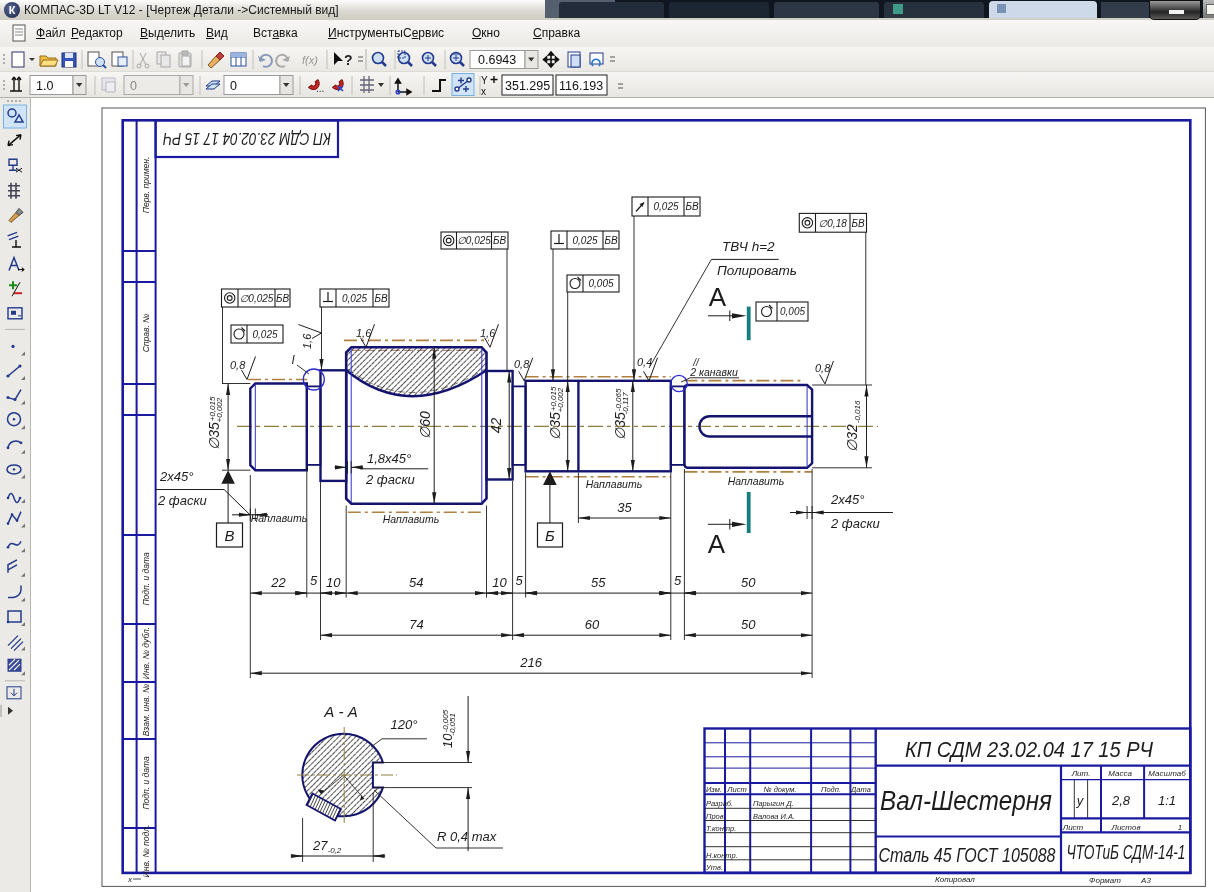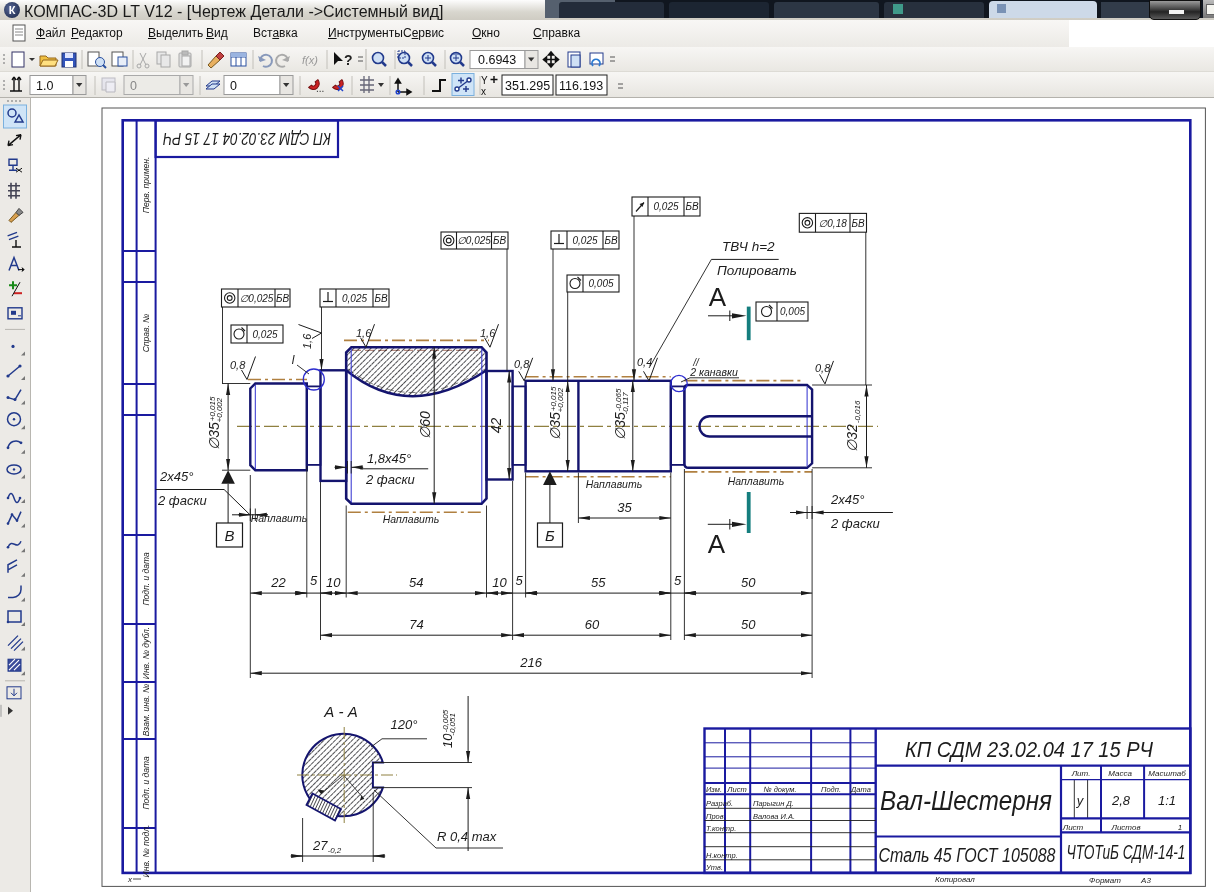--- a/index.html
+++ b/index.html
@@ -1,24 +1,24 @@
 <!DOCTYPE html>
 <html><head><meta charset="utf-8"><style>
   html,body{margin:0;padding:0;}
   body{width:1214px;height:892px;position:relative;overflow:hidden;
        font-family:"Liberation Sans", sans-serif;background:#fff;}
   .abs{position:absolute;}
   #titlebar{left:0;top:0;width:1214px;height:20px;
     background:linear-gradient(#fdfdfd,#d8d6ce 60%,#cfccc3);}
   #tabstrip{left:545px;top:0;width:669px;height:18px;background:#10161f;overflow:hidden;}
-  #title-text{left:24px;top:3px;font-size:16px;color:#1a1a1a;}
+  #title-text{left:24px;top:3px;font-size:12px;color:#1a1a1a;}
   #logo{left:4px;top:2px;width:16px;height:16px;border-radius:50%;
     background:radial-gradient(circle at 40% 40%, #5a6a9a, #14213f);color:#fff;
     font-size:11px;font-weight:bold;text-align:center;line-height:16px;}
-  #menubar{left:0;top:20px;width:1069px;height:27px;
+  #menubar{left:0;top:20px;width:1214px;height:27px;
     background:linear-gradient(#f8f7f5,#eceae6);border-bottom:1px solid #d9d6cf;}
   .menu{position:absolute;top:6px;font-size:12px;color:#111;}
   #leftbar{left:0;top:98px;width:30px;height:794px;background:#eceae6;
     border-right:1px solid #b8b6b0;}
 </style></head><body>
 <div class="abs" id="titlebar"></div>
 <div class="abs" id="tabstrip">
   <div class="abs" style="left:0;top:0;width:70px;height:18px;background:#55606e"></div>
   <div class="abs" style="left:14px;top:2px;width:105px;height:16px;background:#232c3a;border-radius:3px 3px 0 0"></div>
   <div class="abs" style="left:124px;top:2px;width:100px;height:16px;background:#1c2532;border-radius:3px 3px 0 0"></div>
@@ -33,21 +33,21 @@
 <div class="abs" id="title-text">КОМПАС-3D LT V12 - [Чертеж Детали -&gt;Системный вид]</div>
 <div class="abs" style="left:1149px;top:0;width:50px;height:18px;background:linear-gradient(#9a9a9a,#4e4e4e 40%,#242424 60%,#5a5a5a);border:1px solid #101010;border-radius:0 0 5px 5px">
   <div class="abs" style="left:19px;top:9px;width:15px;height:3.5px;background:#f3f3f3"></div>
   </div>
 <div class="abs" style="left:1203px;top:0;width:11px;height:18px;background:linear-gradient(#bbb,#777)">
   <div class="abs" style="left:3px;top:4px;width:8px;height:9px;background:#f5f5f0;border:1px solid #666"></div>
   </div>
 <div class="abs" id="menubar">
   <span class="menu" style="left:36px"><u>Ф</u>айл</span>
   <span class="menu" style="left:71px"><u>Р</u>едактор</span>
-  <span class="menu" style="left:148px"><u>В</u>ыделить</span>
+  <span class="menu" style="left:140px"><u>В</u>ыделить</span>
   <span class="menu" style="left:206px"><u>В</u>ид</span>
   <span class="menu" style="left:253px">Вст<u>а</u>вка</span>
   <span class="menu" style="left:328px"><u>И</u>нструменты</span>
   <span class="menu" style="left:403px">С<u>е</u>рвис</span>
   <span class="menu" style="left:472px"><u>О</u>кно</span>
   <span class="menu" style="left:533px"><u>С</u>правка</span>
 </div>
 <svg class="abs" style="left:10px;top:24px" width="20" height="20" viewBox="0 0 20 20">
     <rect x="3" y="1" width="12" height="16" fill="#fff" stroke="#555"></rect>
     <line x1="5" y1="5" x2="13" y2="5" stroke="#888"></line>

